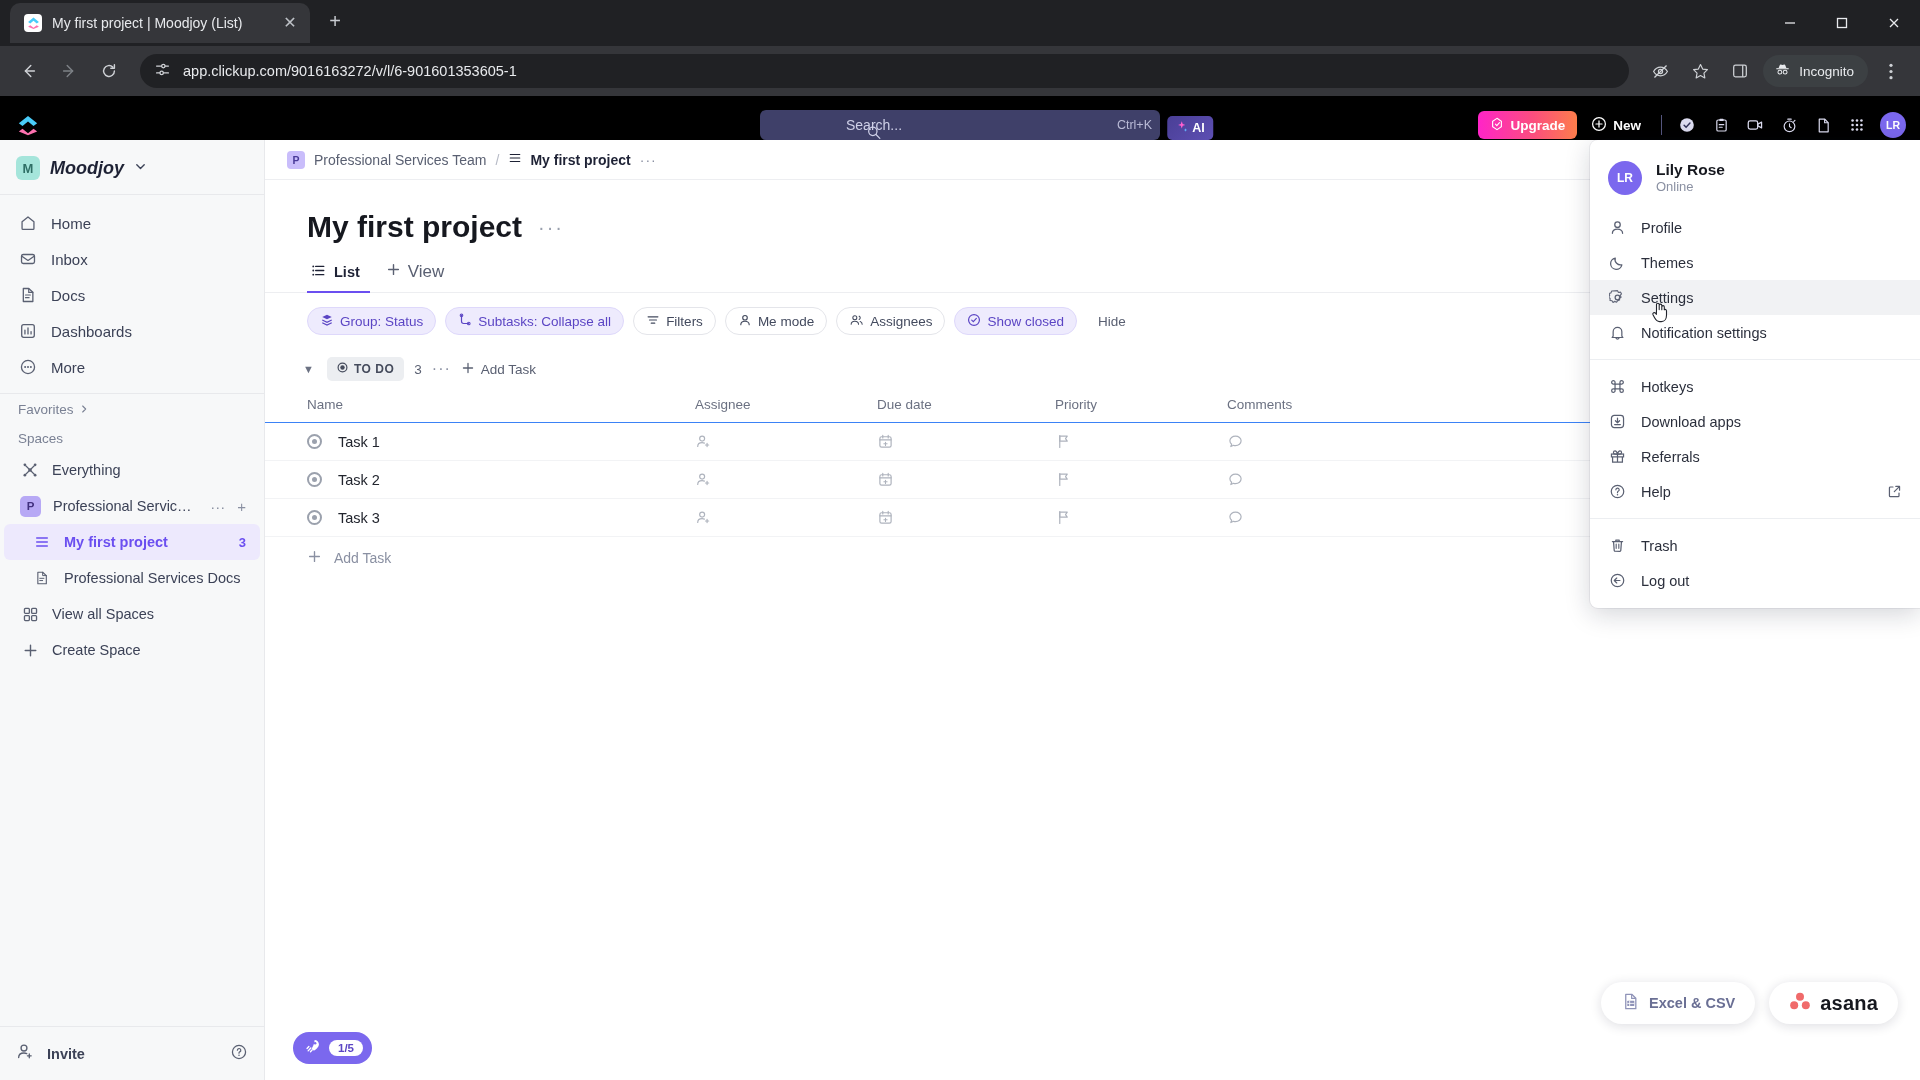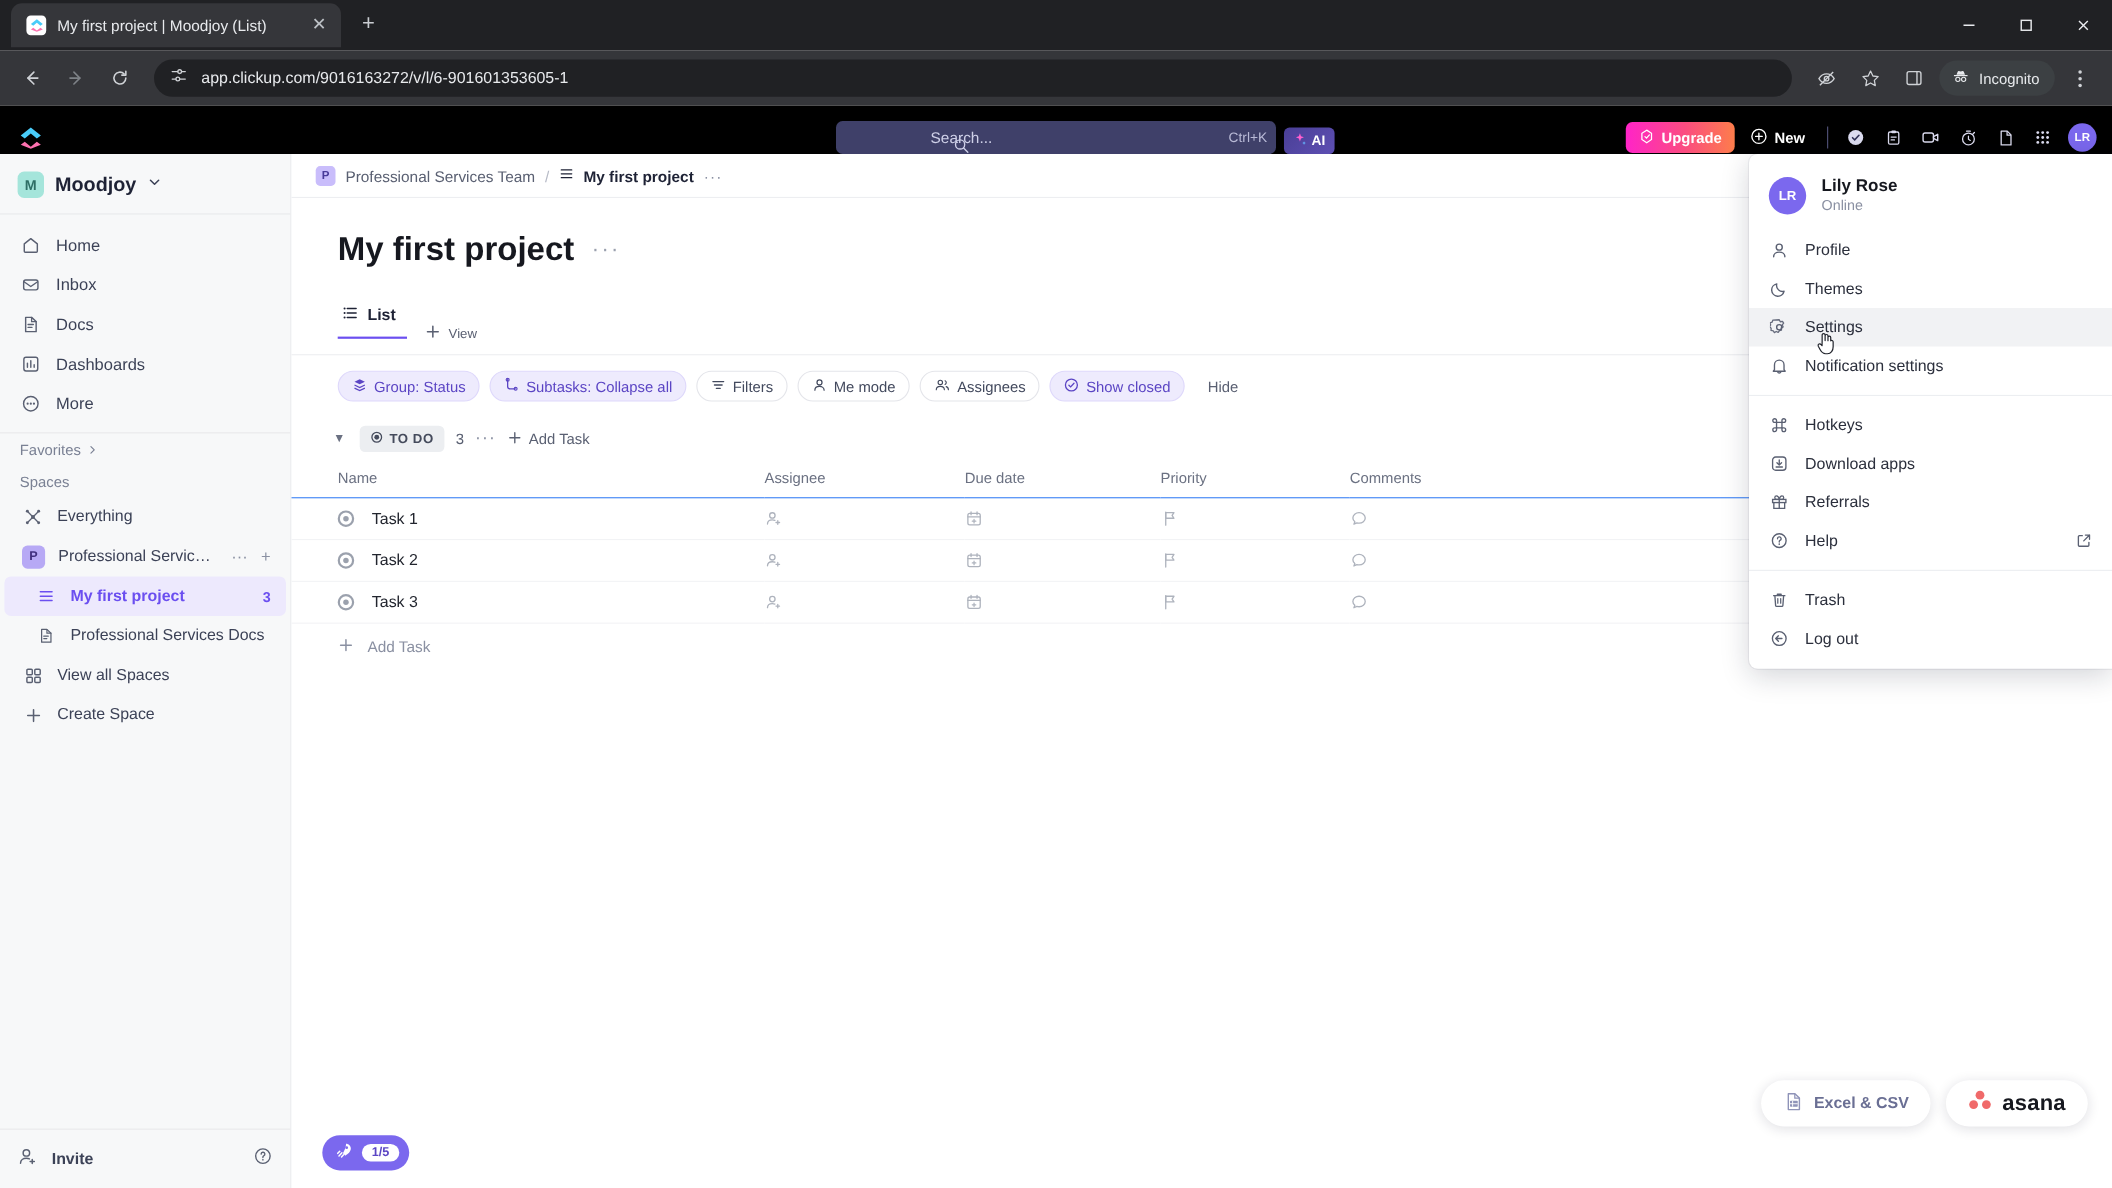--- a/index.html
+++ b/index.html
@@ -102,21 +102,21 @@
   
   .sidebar {
     width: 265px; flex: 0 0 265px; background: #f7f8f9; border-right: 1px solid #e8e9ec;
     display: flex; flex-direction: column; position: relative;
   }
   .ws-head { display: flex; align-items: center; gap: 10px; padding: 16px 16px 14px 16px; }
   .ws-badge {
     width: 24px; height: 24px; border-radius: 6px; background: #a5e5db; color: #2f6f66;
     font-size: 13px; font-weight: bold; display: flex; align-items: center; justify-content: center;
   }
-  .ws-name { font-size: 18px; font-weight: bold; color: #1e2235; }
+  .ws-name { font-size: 18px; font-weight: bold; color: #1e2235; font-style: italic; }
   .sb-sep { height: 1px; background: #e8e9ec; margin: 0; }
   .nav { padding: 10px 8px 8px 8px; }
   .nav-item {
     height: 36px; display: flex; align-items: center; gap: 13px; padding: 0 10px;
     border-radius: 7px; color: #3c4257; font-size: 15px;
   }
   .nav-item .ico { width: 20px; display: flex; align-items: center; justify-content: center; color: #5a6072; }
   .sb-section-label {
     font-size: 13.5px; color: #7a8194; padding: 8px 18px 6px 18px; display: flex;
     align-items: center; gap: 5px;
@@ -162,23 +162,22 @@
 
   .view-bar {
     display: flex; align-items: center; gap: 4px; padding: 18px 22px 0 42px;
     border-bottom: 1px solid #edeef1; position: relative;
   }
   .view-tab {
     display: flex; align-items: center; gap: 8px; font-size: 14.5px; color: #1e2235;
     font-weight: bold; padding: 0 10px 10px 4px; border-bottom: 2px solid #6b4ff0; margin-bottom: -1px;
   }
   .view-add {
-    display: flex; align-items: center; gap: 7px; font-size: 12px; color: #5a6072;
+    display: flex; align-items: center; gap: 7px; font-size: 17px; color: #5a6072;
     padding: 0 12px 10px 12px;
-    margin-top: 32px;
   }
   .view-search {
     margin-left: auto; display: flex; align-items: center; gap: 8px; font-size: 14.5px;
     color: #5a6072; padding-bottom: 10px;
   }
 
   .filter-bar { display: flex; align-items: center; gap: 9px; padding: 14px 22px 10px 42px; flex-wrap: nowrap; }
   .chip {
     height: 28px; border-radius: 14px; display: flex; align-items: center; gap: 6px;
     padding: 0 12px; font-size: 13.5px; border: 1px solid #e4e5ea; color: #434a5e; background: #fff;

